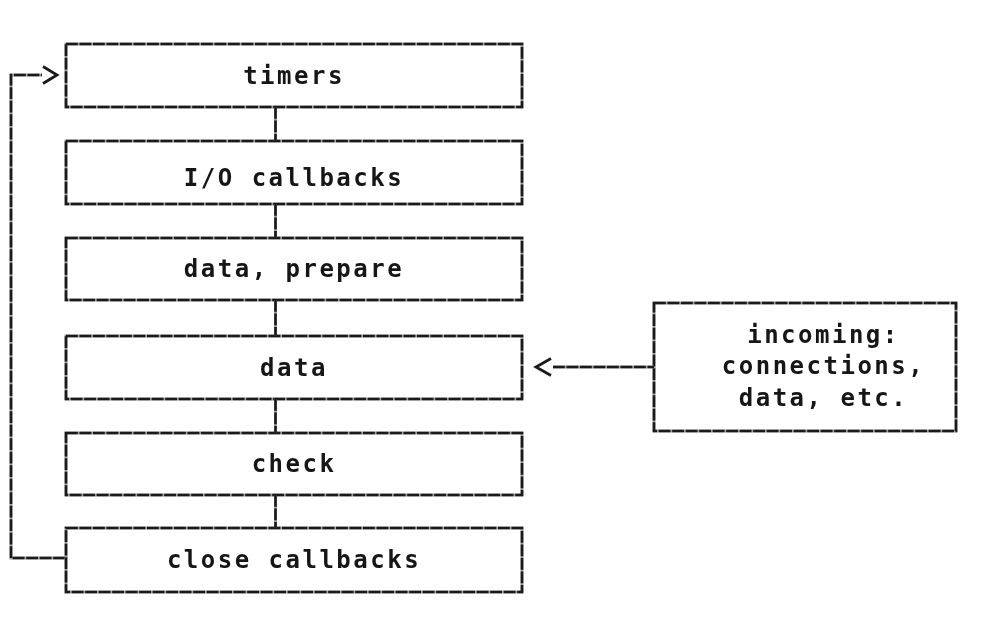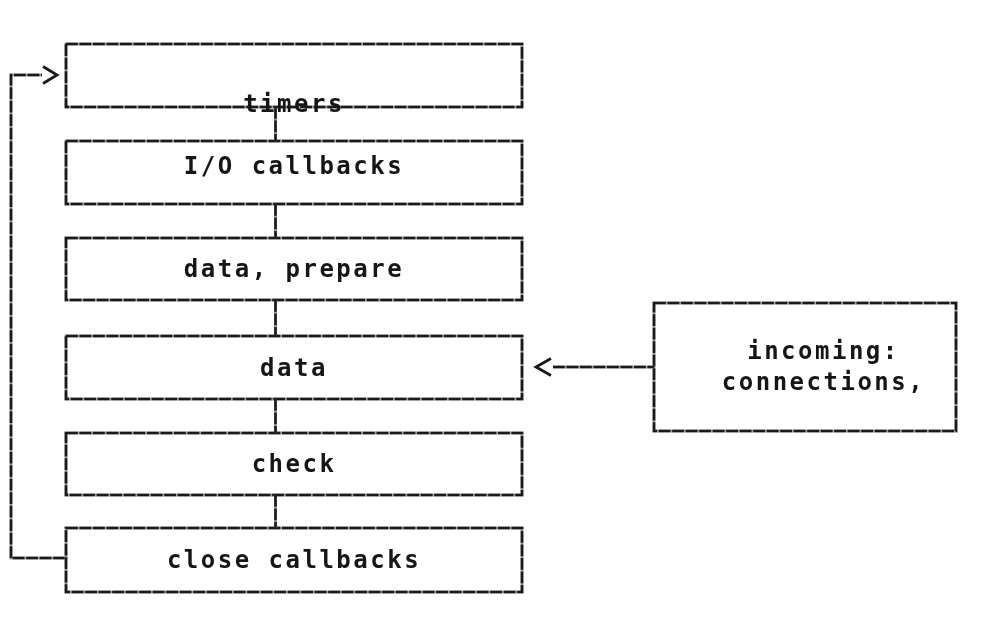--- a/index.html
+++ b/index.html
@@ -26,22 +26,22 @@
     display: flex;
     align-items: center;
     justify-content: center;
     color: #161616;
     font-weight: bold;
     font-size: 24px;
     letter-spacing: 2.5px;
     white-space: pre;
   }
   .phase-label { left: 65px; width: 458px; }
-  .pl-1 { top: 43px;  height: 65px; margin-top: 28px; }
-  .pl-2 { top: 128px; height: 75px; }
+  .pl-1 { top: 43px;  height: 65px; }
+  .pl-2 { top: 140px; height: 75px; }
   .pl-3 { top: 237px; height: 64px; }
   .pl-4 { top: 335px; height: 65px; }
   .pl-5 { top: 432px; height: 64px; }
   .pl-6 { top: 527px; height: 66px; border-radius: 23px; }
   .side-label {
     left: 653px; top: 302px;
     width: 304px; height: 130px;
     flex-direction: column;
     justify-content: center;
     padding-left: 37px;
@@ -144,15 +144,16 @@
   <div class="phase-label pl-5">
     <span>check</span>
   </div>
   <div class="phase-label pl-6">
     <span>close callbacks</span>
   </div>
 
   <div class="side-label">
     <div class="side-line">incoming:</div>
     <div class="side-line">connections,</div>
+    <div class="side-line">data, etc.</div>
   </div>
 
 </div>
 
 </body></html>

